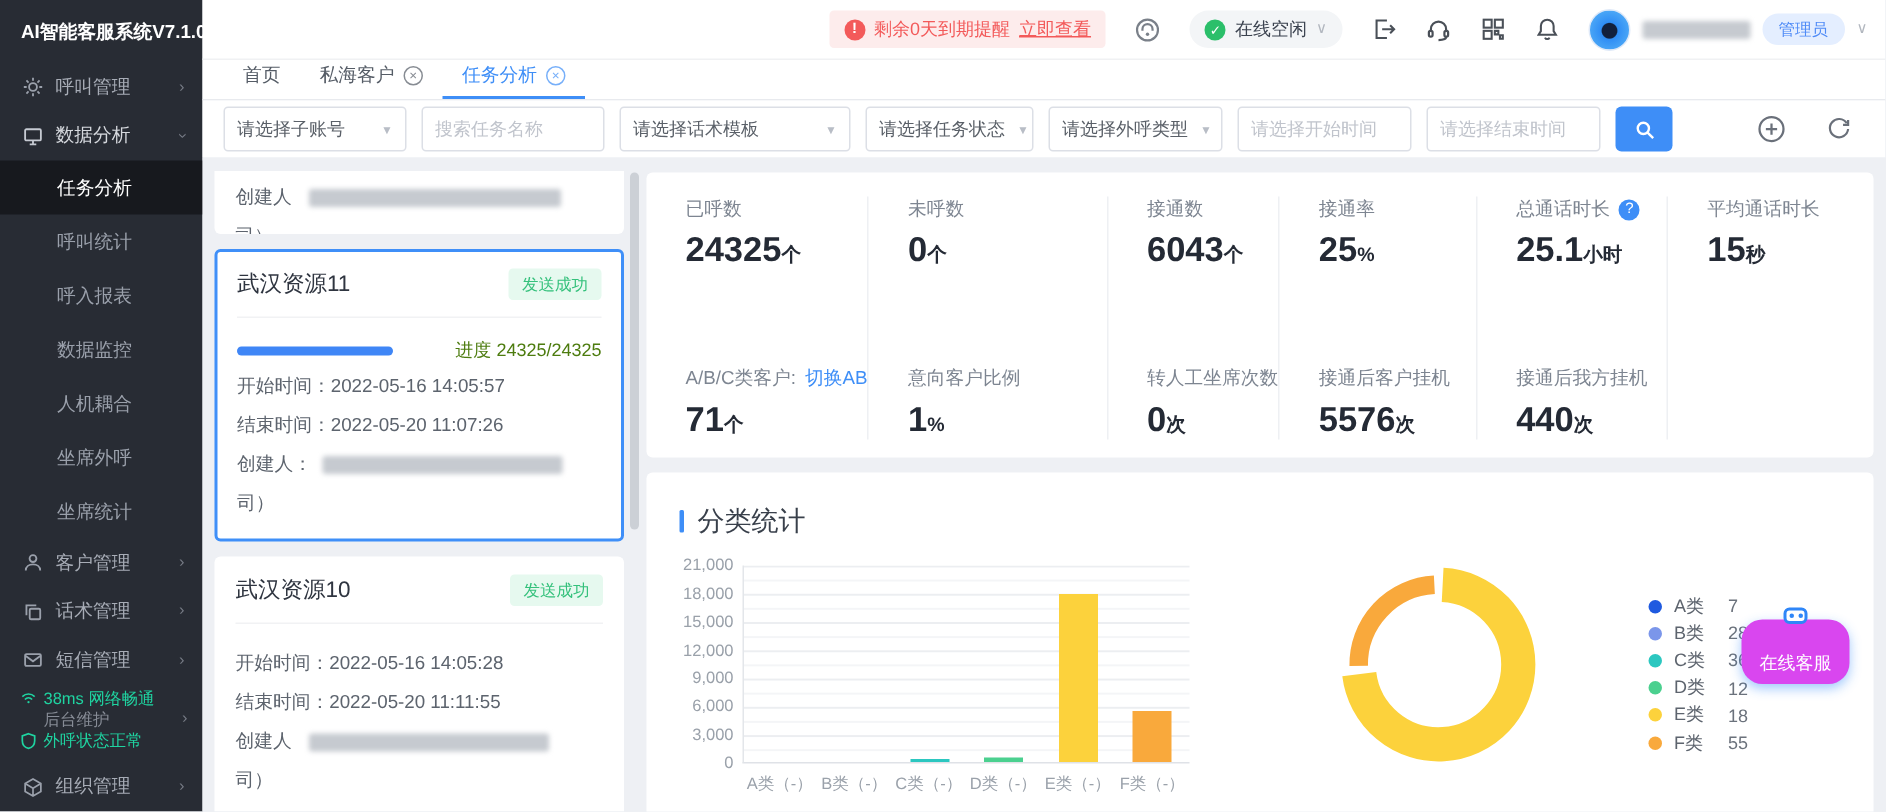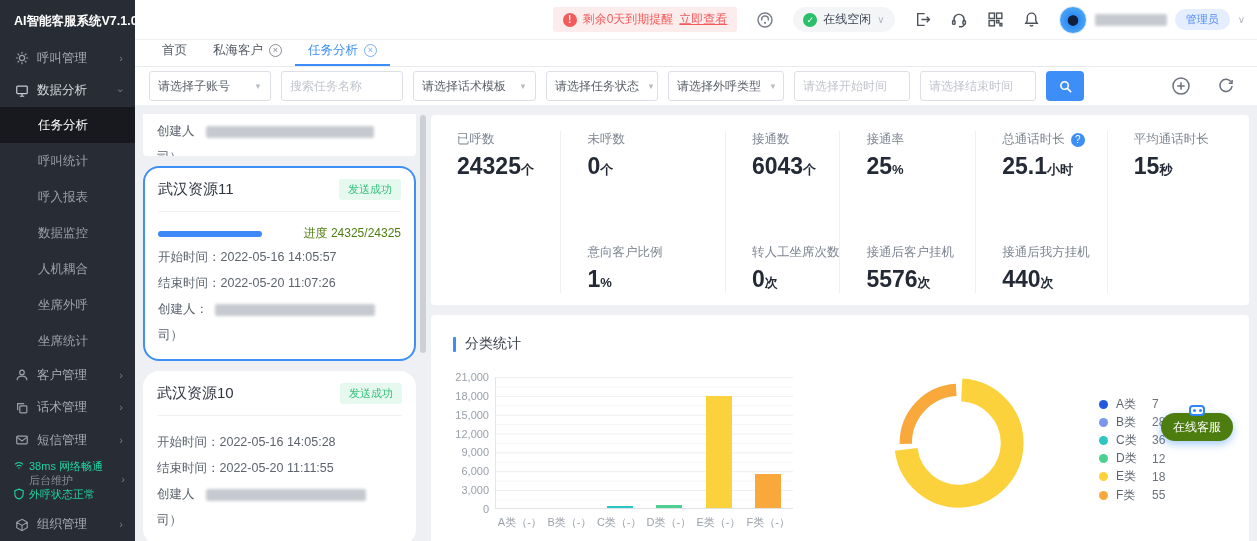--- a/index.html
+++ b/index.html
@@ -49,21 +49,21 @@
   .inp{height:30px;border:1px solid #dcdfe6;border-radius:3px;font-size:12px;padding:0 8px;color:#5a6068;outline:none;font-family:inherit}
   .inp::placeholder{color:#c0c4cc}
   .search-btn{width:38px;height:30px;background:#3e8ef7;border:none;border-radius:4px;color:#fff;display:flex;align-items:center;justify-content:center;cursor:pointer;flex:none}
   .rightops{margin-left:auto;display:flex;gap:26px;color:#6a707a;padding-right:8px}
   .rightops .ico{cursor:pointer}
 
   
   .content{flex:1;display:flex;min-height:0;background:#eef0f4}
   .listcol{width:293px;flex:none;position:relative;padding:9px 12px 0 8px;overflow:hidden}
   .scrollthumb{position:absolute;right:2px;top:10px;width:6px;height:238px;background:#ccd0d6;border-radius:3px;cursor:pointer}
-  .card{background:#fff;border-radius:16px;margin-bottom:10px;padding:12px 14px;font-size:12.5px;color:#5d646e;cursor:pointer}
+  .card{background:#fff;border-radius:4px;margin-bottom:10px;padding:12px 14px;font-size:12.5px;color:#5d646e;cursor:pointer}
   .card.partial{height:42px;overflow:hidden;padding-top:4px;border-radius:0 0 4px 4px}
   .card.selected{border:2px solid #3f8ff8;padding:11px 13px}
   .card-head{display:flex;justify-content:space-between;align-items:center}
   .card-title{font-size:15px;color:#2f3540}
   .badge{background:#e6f9ef;color:#35c17c;font-size:11px;padding:3px 9px;border-radius:3px;flex:none}
   .card hr{border:none;border-top:1px solid #f1f2f4;margin:11px 0 13px}
   .prow{display:flex;align-items:center;justify-content:space-between;margin-bottom:2px}
   .pbar{width:104px;height:6px;border-radius:3px;background:#3f86f6}
   .ptext{color:#4d7c0f;font-size:12px;white-space:nowrap}
   .cline{line-height:26px;white-space:nowrap}
@@ -72,38 +72,38 @@
   .statcard{background:#fff;border-radius:4px;height:190px;padding:16px 0 12px;display:grid;grid-template-columns:1.22fr 1.55fr 0.97fr 1.28fr 1.24fr 1.34fr;flex:none}
   .statcol{padding-left:26px;border-left:1px solid #eef0f3;display:flex;flex-direction:column;justify-content:space-between}
   .statcol:first-child{border-left:none}
   .slabel{font-size:12.5px;color:#7d8591;display:flex;gap:6px;align-items:center;white-space:nowrap}
   .sval{font-size:23px;font-weight:bold;color:#242a35;margin-top:5px;white-space:nowrap}
   .sunit{font-size:13px}
   .helpq{width:14px;height:14px;border-radius:50%;background:#3e8ef7;color:#fff;font-size:10px;text-align:center;line-height:14px;flex:none;cursor:pointer}
   .ablink{color:#3e8ef7;cursor:pointer}
 
   .chartcard{background:#fff;border-radius:4px;margin-top:10px;position:relative;height:256px;flex:none}
-  .sechead{position:absolute;top:20px;left:22px;display:flex;gap:9px;align-items:center;font-size:14px;color:#39404b}
+  .sechead{position:absolute;top:20px;left:22px;display:flex;gap:9px;align-items:center;font-size:18px;color:#39404b}
   .accent{width:3px;height:15px;background:#3e8ef7;border-radius:1px}
   .yaxis{position:absolute;left:10px;top:62px;width:48px;height:132px}
   .ytick{position:absolute;right:0;font-size:11px;color:#9aa1aa;transform:translateY(-50%);white-space:nowrap}
   .plot{position:absolute;left:64px;top:62px;width:298px;height:132px;border-left:1px solid #e3e6ea;border-bottom:1px solid #dfe2e7;
         background-image:linear-gradient(#eceef1 0 1px,transparent 1px),linear-gradient(#f4f5f7 0 1px,transparent 1px);
         background-size:100% 18.85px,100% 18.85px;background-position:0 0,0 9.4px}
   .bars{position:absolute;left:0;right:0;bottom:0;top:0;display:flex;align-items:flex-end;justify-content:space-around}
   .bar{width:26px}
   .xlabels{position:absolute;left:64px;top:200px;width:298px;display:flex;font-size:11px;color:#9aa1aa}
   .xlabels span{flex:1;text-align:center;white-space:nowrap}
   .donut{position:absolute;left:452px;top:52px}
   .legend{position:absolute;left:668px;top:80px;font-size:12px;color:#5d646e}
   .lrow{display:flex;align-items:center;gap:8px;height:18.2px;cursor:pointer}
   .ldot{width:9px;height:9px;border-radius:50%;flex:none}
   .llabel{width:28px;white-space:nowrap}
   .lval{color:#6b727c}
-  .floater{position:absolute;left:730px;top:98px;background:#4d7c0f;color:#fff;font-size:12px;padding:6px 12px 5px 12px;border-radius:14px;box-shadow:0 3px 8px rgba(47,134,248,.45);cursor:pointer;white-space:nowrap}
+  .floater{position:absolute;left:730px;top:98px;background:#d946ef;color:#fff;font-size:12px;padding:21px 12px 5px 12px;border-radius:14px;box-shadow:0 3px 8px rgba(47,134,248,.45);cursor:pointer;white-space:nowrap}
   .robot{position:absolute;top:-8px;left:50%;transform:translateX(-50%);width:16px;height:11px;background:#fff;border:2px solid #2f86f8;border-radius:4px}
   .robot:after{content:"";position:absolute;left:2px;top:2px;width:3px;height:3px;background:#2f86f8;border-radius:50%;box-shadow:6px 0 0 #2f86f8}
   .slivercard{background:#fff;border-radius:4px 4px 0 0;margin-top:8px;flex:1}
 </style>
 </head>
 <body>
 
 <aside class="sidebar">
   <div class="logo">AI智能客服系统V7.1.0</div>
 
@@ -273,21 +273,21 @@
       <span class="tclose">×</span>
     </div>
   </nav>
 
   <div class="filterbar">
     <div class="sel" style="width:122px">
       <span>请选择子账号</span>
       <span class="caret">▼</span>
     </div>
     <input class="inp" style="width: 122px;" placeholder="搜索任务名称">
-    <div class="sel" style="width:123px">
+    <div class="sel" style="width:154px">
       <span>请选择话术模板</span>
       <span class="caret">▼</span>
     </div>
     <div class="sel" style="width:112px">
       <span>请选择任务状态</span>
       <span class="caret">▼</span>
     </div>
     <div class="sel" style="width:116px">
       <span>请选择外呼类型</span>
       <span class="caret">▼</span>
@@ -370,20 +370,27 @@
     </div>
 
     <div class="rightcol">
 
       <section class="statcard">
         <div class="statcol">
           <div>
             <div class="slabel">已呼数</div>
             <div class="sval"><span>24325</span><span class="sunit">个</span></div>
           </div>
+          <div>
+            <div class="slabel">
+                <span>A/B/C类客户:</span>
+                <span class="ablink">切换AB</span>
+              </div>
+            <div class="sval"><span>71</span><span class="sunit">个</span></div>
+          </div>
         </div>
         <div class="statcol">
           <div>
             <div class="slabel">未呼数</div>
             <div class="sval"><span>0</span><span class="sunit">个</span></div>
           </div>
           <div>
             <div class="slabel">意向客户比例</div>
             <div class="sval"><span>1</span><span class="sunit">%</span></div>
           </div>

